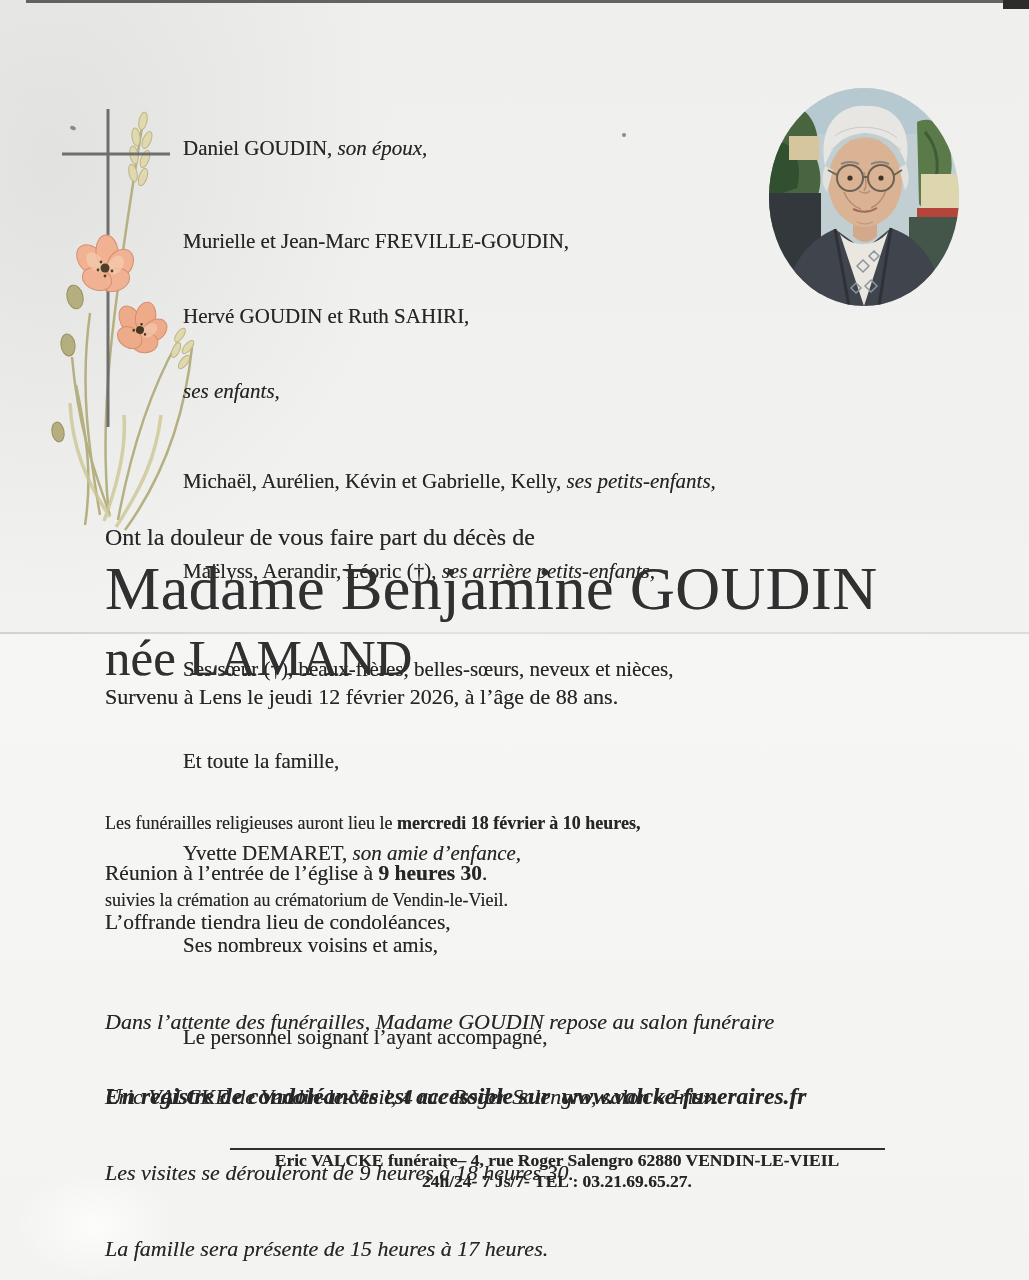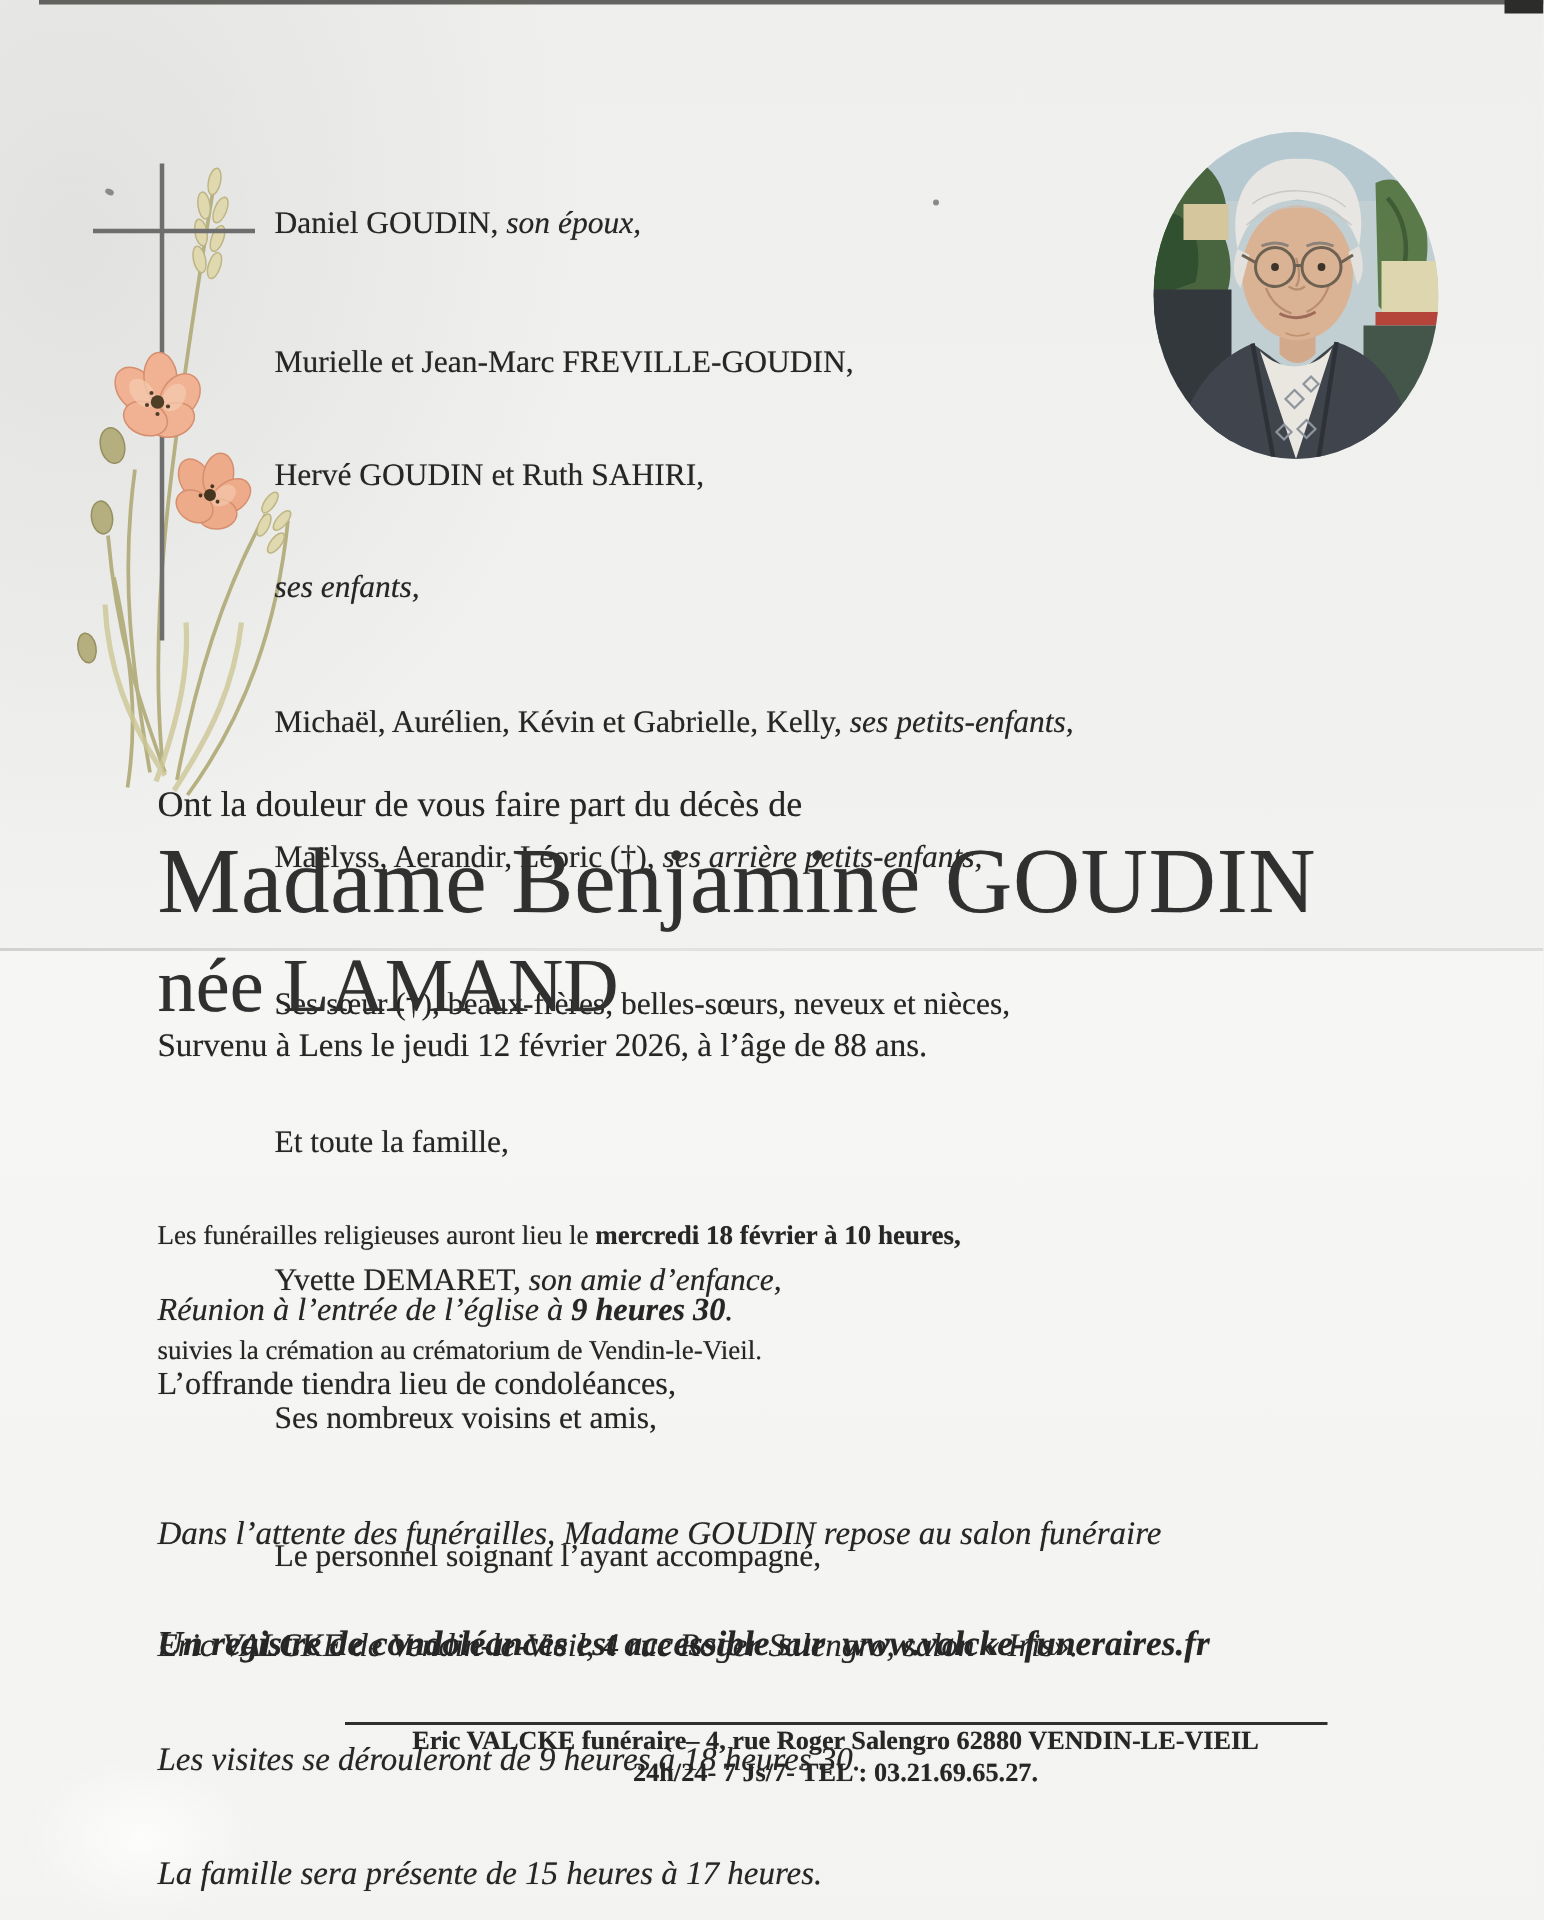--- a/index.html
+++ b/index.html
@@ -38,21 +38,21 @@
   .family{position:absolute;left:183px;top:86px;font-size:21px;line-height:25px;white-space:pre-wrap;}
   .family .ln{white-space:pre-wrap;}
   .m18{margin-top:18px}.m15{margin-top:15px}.m23{margin-top:23px}.m17{margin-top:17px}
 
   .centercol{position:absolute;left:105px;width:924px;text-align:left;white-space:pre-wrap;}
   .intro{top:524px;font-size:24px;}
   .name{top:554px;font-size:62px;line-height:68px;letter-spacing:.5px;color:#303030;font-family:Liberation Serif, serif;}
   .maiden{top:630px;font-size:51px;line-height:56px;color:#303030;}
   .death{top:664px;font-size:22px;margin-top:20px;}
   .ceremony{top:760px;font-size:18px;line-height:25.5px;}
-  .meeting{top:861px;font-size:21.5px;font-style:italic;}
+  .meeting{top:861px;font-size:21.5px;}
   .offering{top:910px;font-size:21.5px;}
   .visitation{top:958px;font-size:22px;line-height:25.3px;}
   .register{top:1083px;font-size:23.5px;}
 
   .footer{position:absolute;left:95px;top:1148px;width:924px;text-align:center;}
   .footer-rule{width:655px;margin:0 auto;border:0;border-top:2px solid #2f2f2d;}
   .footer-line{font-size:17.5px;line-height:21px;font-weight:bold;white-space:pre-wrap;}
 
   .floral{position:absolute;left:30px;top:85px;}
   .photo{position:absolute;left:768px;top:88px;width:192px;height:218px;}

